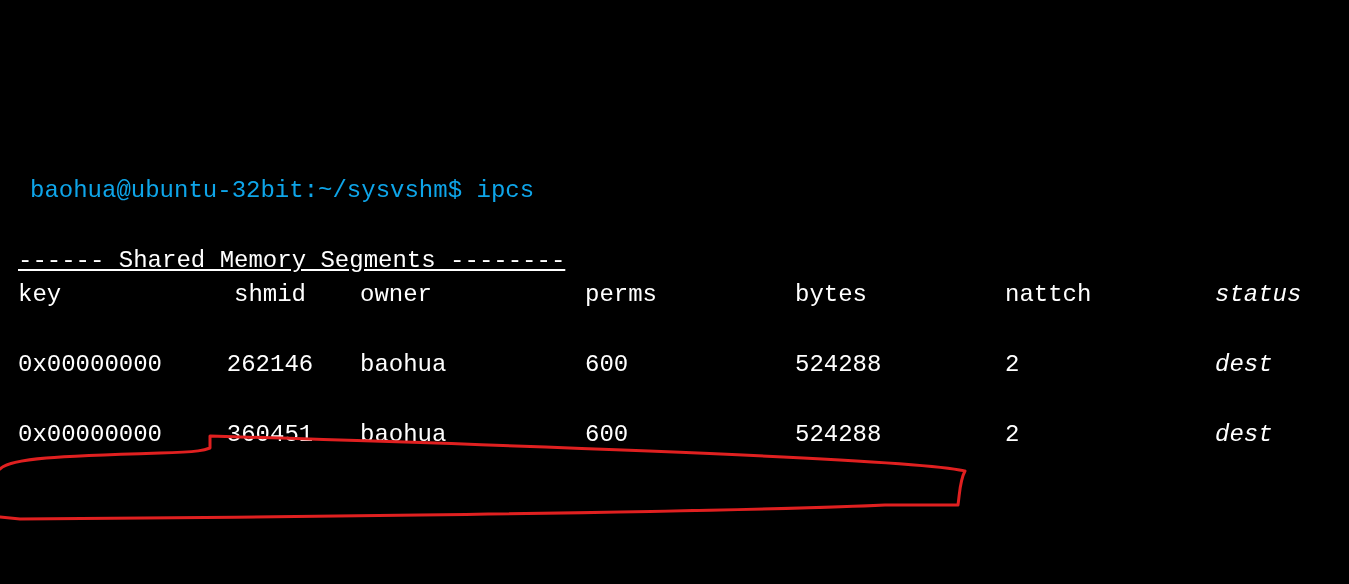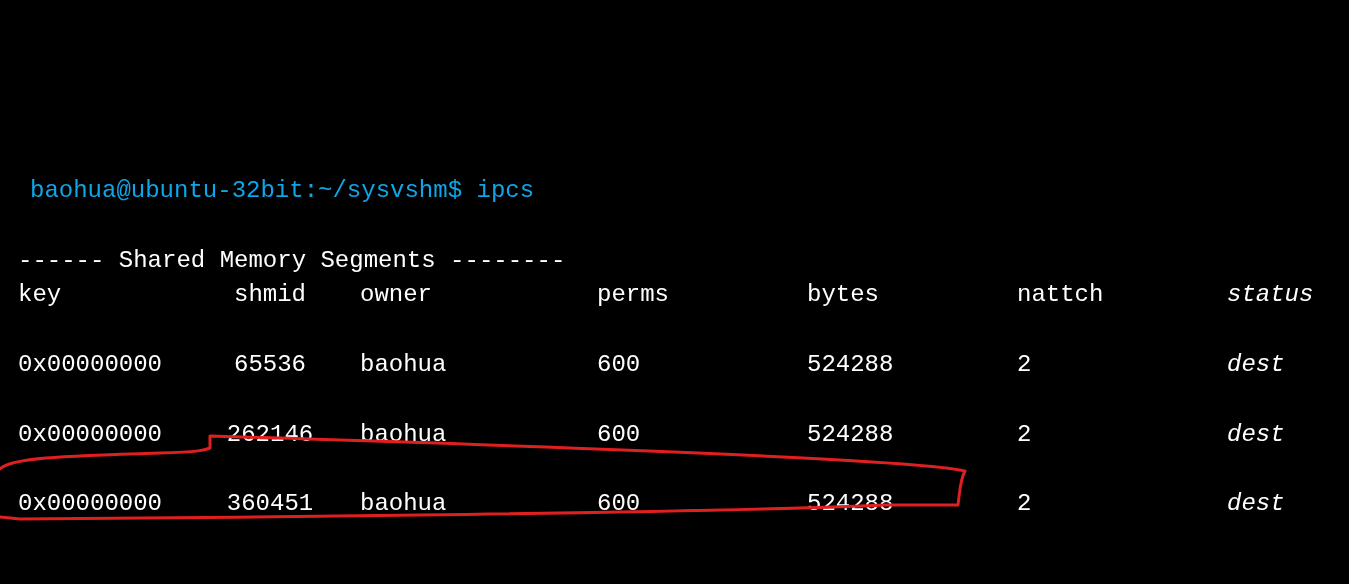--- a/index.html
+++ b/index.html
@@ -18,48 +18,48 @@
       position: relative;
       width: 1349px;
       overflow: hidden;
     }
     .prompt-line {
       color: #0ea5e9;
       margin-left: 12px;
     }
     .header-line {
       color: #ffffff;
+      text-decoration: underline;
     }
     .row {
       display: block;
     }
     .col-key { display: inline-block; width: 162px; }
     .col-shmid { display: inline-block; width: 180px; text-align: center; }
     .col-owner { display: inline-block; width: 225px; }
-    .col-perms { display: inline-block; width: 210px; margin-left: 12px; }
+    .col-perms { display: inline-block; width: 210px; }
     .col-bytes { display: inline-block; width: 210px; font-family: Liberation Mono, monospace; }
     .col-nattch { display: inline-block; width: 210px; }
     .col-status { display: inline-block; font-style: italic; }
     .annotation {
       position: absolute;
       pointer-events: none;
       z-index: 10;
     }
   </style>
 </head>
 <body>
 
 
 
 <div class="terminal">
 <span class="prompt-line">baohua@ubuntu-32bit:~/sysvshm$ ipcs</span>
 <span></span>
 <span class="header-line">------ Shared Memory Segments --------</span>
 <span class="row"><span class="col-key">key</span><span class="col-shmid">shmid</span><span class="col-owner">owner</span><span class="col-perms">perms</span><span class="col-bytes">bytes</span><span class="col-nattch">nattch</span><span class="col-status">status</span></span>
-<span class="row"><span class="col-key">0x00000000</span><span class="col-shmid">65536</span><span class="col-owner">baohua</span><span class="col-perms">600</span><span class="col-bytes">524288</span><span class="col-nattch">2</span><span class="col-status">dest</span></span>
 <span class="row"><span class="col-key">0x00000000</span><span class="col-shmid">262146</span><span class="col-owner">baohua</span><span class="col-perms">600</span><span class="col-bytes">524288</span><span class="col-nattch">2</span><span class="col-status">dest</span></span>
 <span class="row"><span class="col-key">0x00000000</span><span class="col-shmid">360451</span><span class="col-owner">baohua</span><span class="col-perms">600</span><span class="col-bytes">524288</span><span class="col-nattch">2</span><span class="col-status">dest</span></span>
 
 
 
 
 
 
 
 

